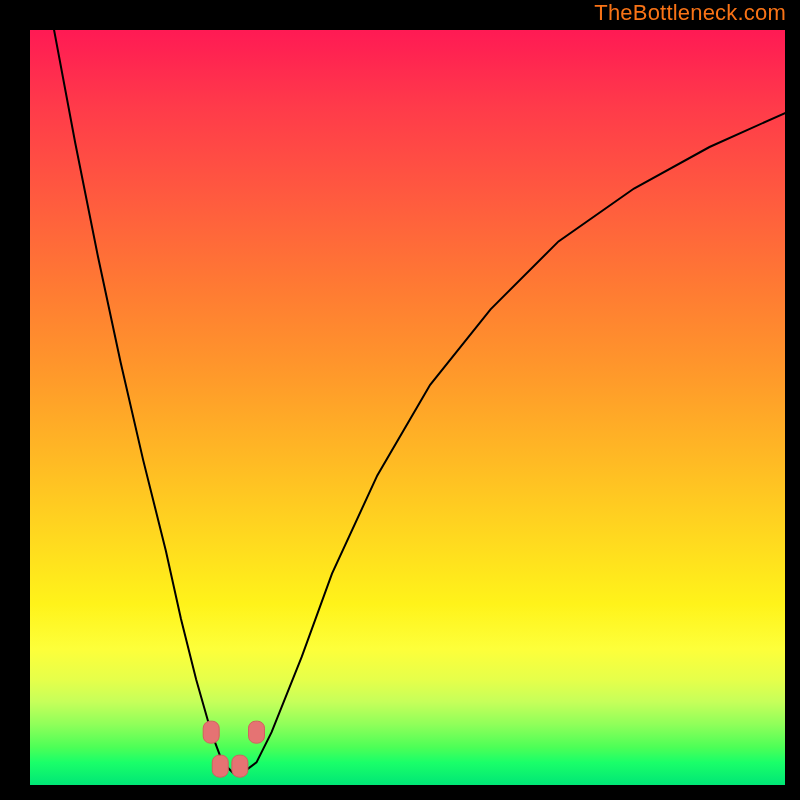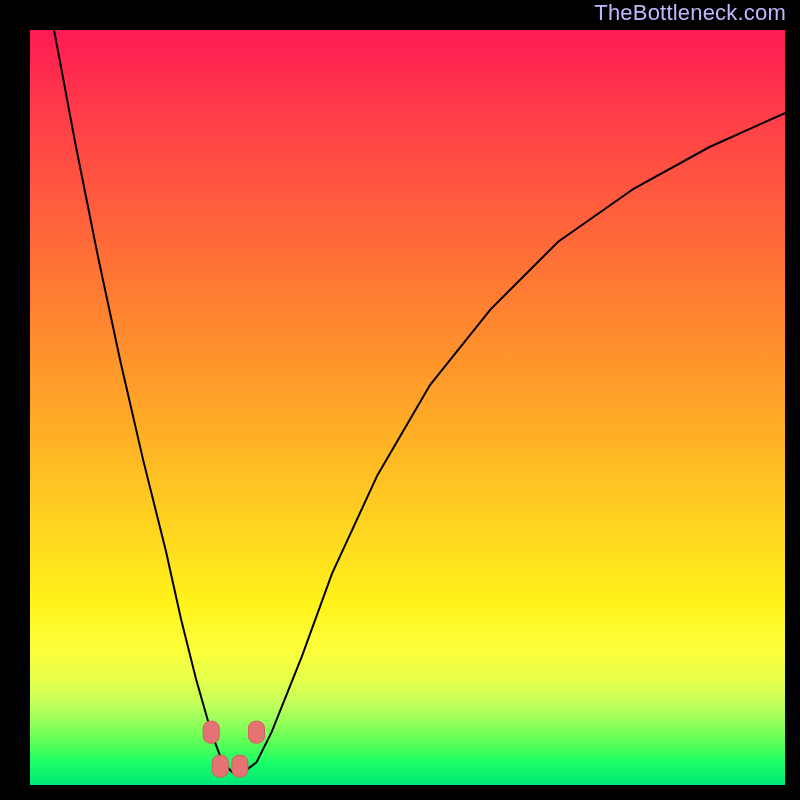--- a/index.html
+++ b/index.html
@@ -47,21 +47,21 @@
     position: absolute;
     inset: 0;
     width: 100%;
     height: 100%;
     display: block;
   }
   .watermark {
     position: absolute;
     top: 0;
     right: 14px;
-    color: #c4b5fd;
+    color: #f97316;
     font-size: 22px;
     letter-spacing: 0.2px;
     user-select: none;
   }
 </style>
 </head>
 <body>
 
 <div class="stage">
 

